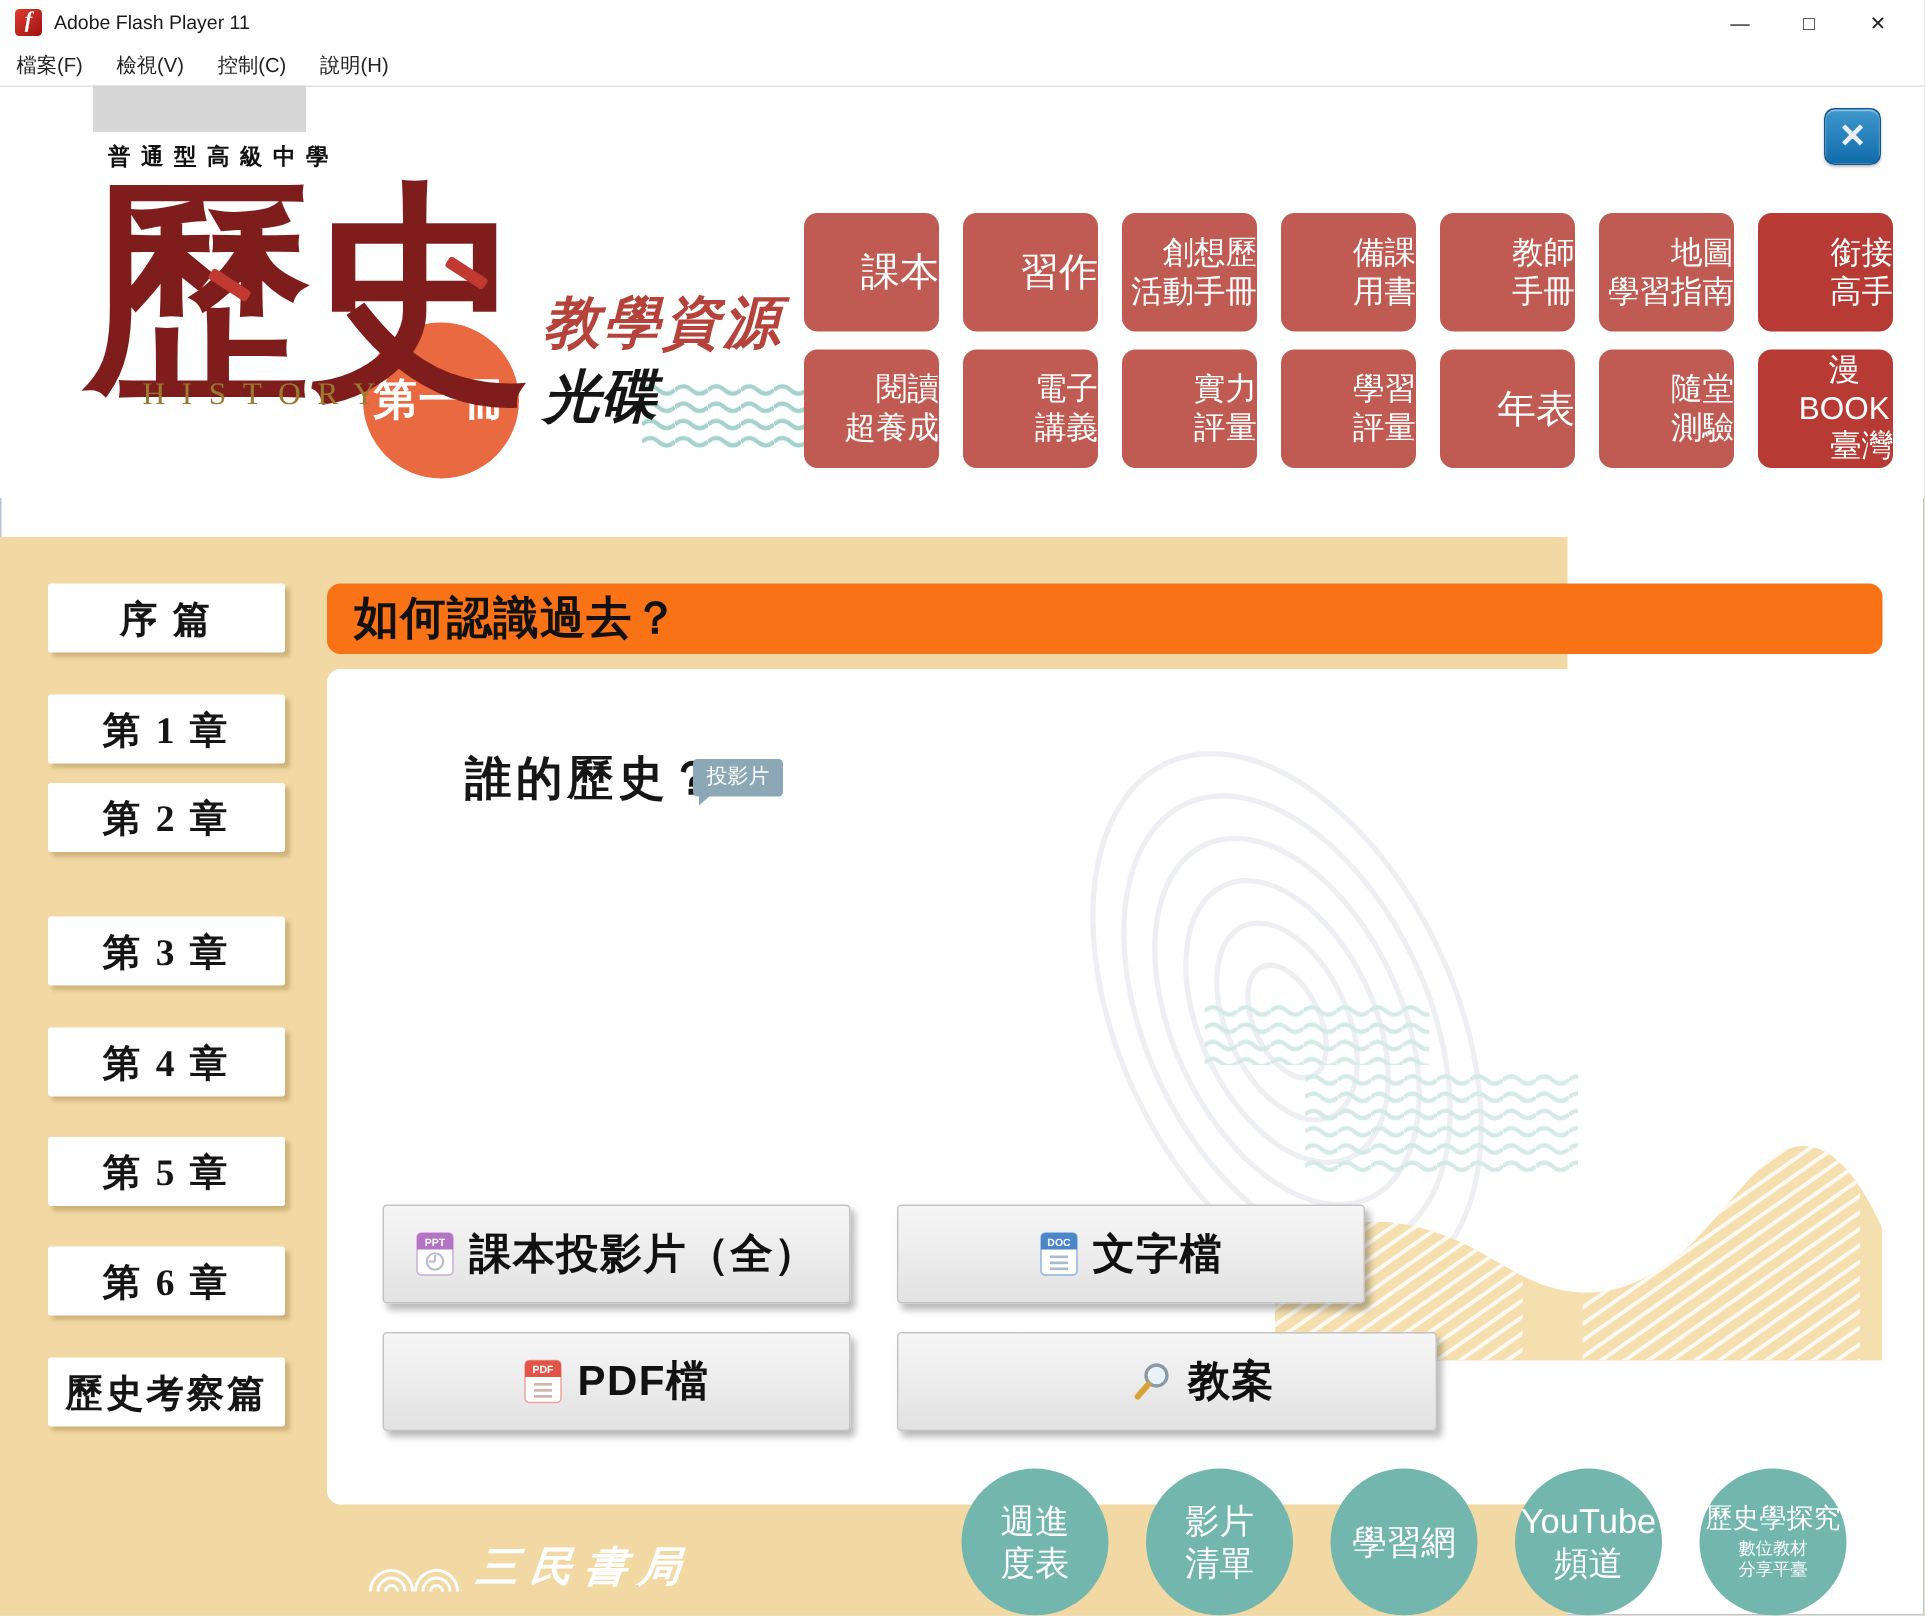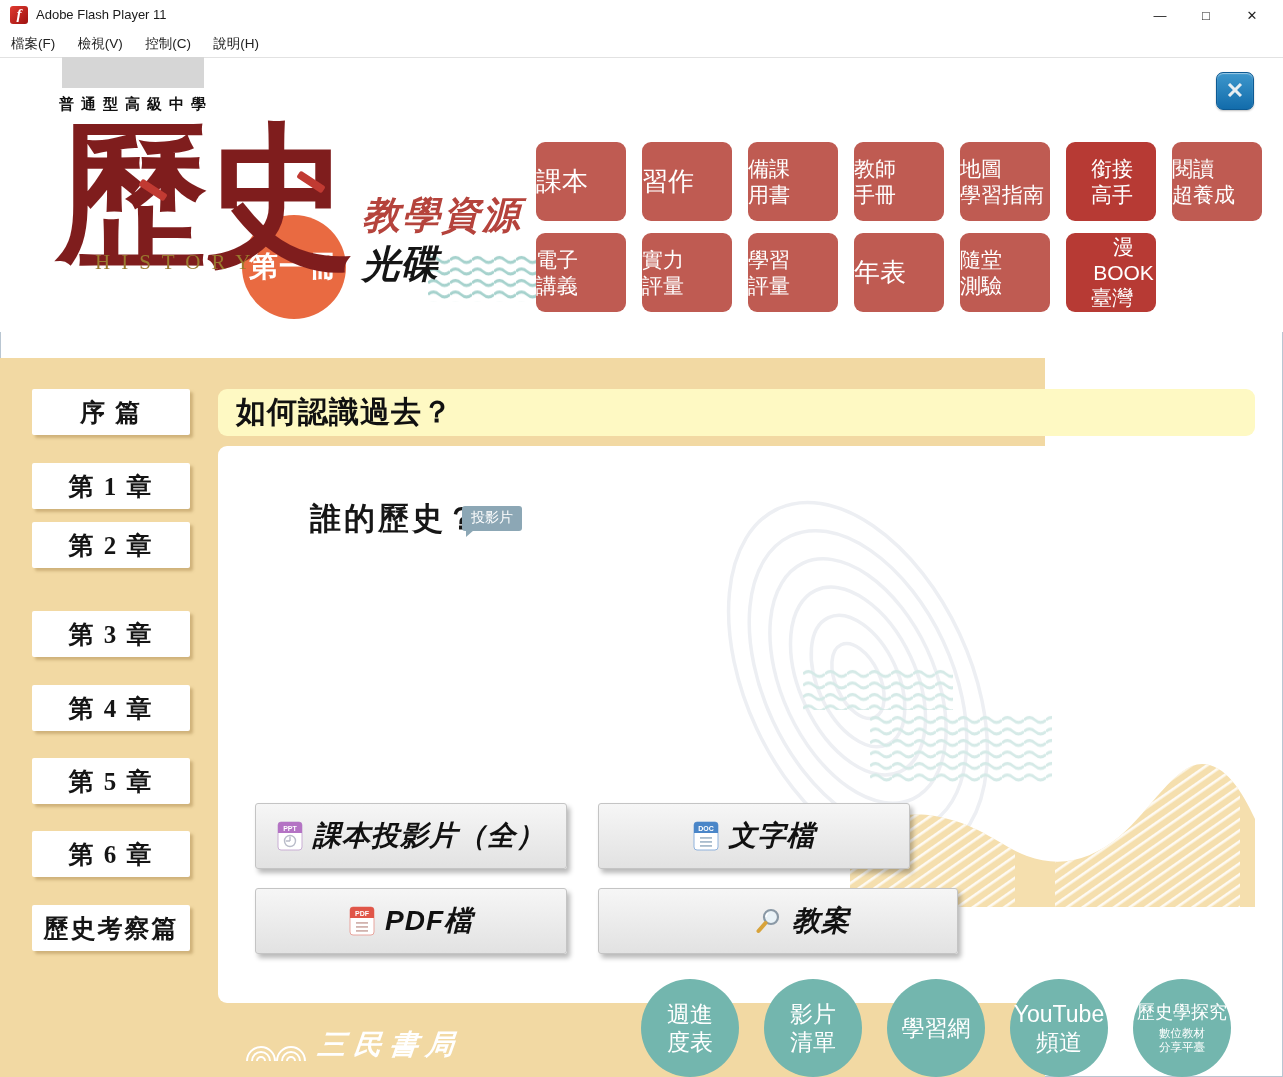--- a/index.html
+++ b/index.html
@@ -17,21 +17,21 @@
     font-size:13px;color:#222;cursor:default;}
 
   
   #menubar{position:absolute;left:0;top:30px;width:1283px;height:27px;background:#fff;border-bottom:1px solid #e2e2e2;}
   .menu-item{display:inline-block;padding:5px 9px 0 9px;font-size:13.5px;color:#222;}
   .menu-item:first-child{margin-left:2px;}
 
   
   #hero{position:absolute;left:0;top:58px;width:1283px;height:274px;background:#fff;}
   .gray-block{position:absolute;left:62px;top:-1px;width:142px;height:31px;background:#d6d6d6;}
-  .school{position:absolute;left:59px;top:37px;font-size:15px;font-weight:700;letter-spacing:7px;color:#111;}
+  .school{position:absolute;left:72px;top:37px;font-size:15px;font-weight:700;letter-spacing:7px;color:#111;}
   .subject{position:absolute;left:56px;top:58px;font-size:152px;line-height:1.05;font-weight:900;color:#7f1d1d;z-index:3;letter-spacing:-6px;}
   .accent-mark{position:absolute;width:30px;height:8px;background:#c13a32;border-radius:2px;z-index:4;}
   .accent-a{left:138px;top:128px;transform:rotate(33deg);}
   .accent-b{left:296px;top:120px;transform:rotate(33deg);}
   .history-en{position:absolute;left:95px;top:192px;font-family:"Liberation Serif",serif;font-size:21px;
     letter-spacing:11px;color:#9a7a2e;z-index:3;}
   .volume-circle{position:absolute;left:242px;top:157px;width:104px;height:104px;border-radius:50%;
     background:#e96a41;z-index:2;display:flex;align-items:center;justify-content:center;}
   .volume-circle span{color:#fff;font-size:29px;font-weight:600;letter-spacing:1px;}
   .res-label{position:absolute;left:362px;top:132px;font-size:38px;font-weight:700;font-style:italic;color:#b5433c;letter-spacing:2px;z-index:3;}
@@ -39,56 +39,56 @@
   .hero-waves{position:absolute;left:428px;top:196px;z-index:1;}
   .app-close{position:absolute;left:1216px;top:14px;width:36px;height:36px;border-radius:7px;
     background:linear-gradient(180deg,#3e97cc,#126cab);border:1px solid #0d5a93;
     box-shadow:inset 0 1px 1px rgba(255,255,255,.5),0 1px 2px rgba(0,0,0,.25);
     color:#e8eef2;font-size:22px;font-weight:900;display:flex;align-items:center;justify-content:center;cursor:pointer;}
 
   
   .res-grid{position:absolute;left:536px;top:84px;display:grid;grid-template-columns:repeat(7,90px);
     grid-auto-rows:79px;column-gap:16px;row-gap:12px;z-index:3;}
   .rbtn{background:#bf5b52;border-radius:9px;color:#fff;display:flex;flex-direction:column;
-    align-items:flex-start;justify-content:center;text-align:center;font-size:21px;font-weight:500;
+    align-items:flex-end;justify-content:center;text-align:center;font-size:21px;font-weight:500;
     line-height:1.22;cursor:pointer;}
   .rbtn.single{font-size:26px;}
   .rbtn.accent{background:#b73a34;padding-left:25px;}
   .rbtn span{display:block;}
 
   
   #tanarea{position:absolute;left:0;top:332px;width:1045px;height:745px;background:#f2d9a3;margin-top:26px;}
 
   
   .side-btn{position:absolute;left:32px;width:158px;height:46px;background:#fff;border-radius:2px;
     box-shadow:3px 3px 3px rgba(140,105,45,.35);display:flex;align-items:center;justify-content:center;
     font-family:"Liberation Serif",serif;font-size:25px;font-weight:600;color:#151515;letter-spacing:2px;cursor:pointer;}
 
   
-  .section-header{position:absolute;left:218px;top:31px;width:1037px;height:47px;background:#fef9c3;
+  .section-header{position:absolute;left:218px;top:31px;width:1037px;height:47px;background:#f97316;
     border-radius:9px;display:flex;align-items:center;padding-left:18px;box-sizing:border-box;}
   .section-header span{font-size:30px;font-weight:700;color:#111;letter-spacing:1px;}
 
   
   .panel{position:absolute;left:218px;top:88px;width:1037px;height:557px;background:#fff;border-radius:9px;overflow:hidden;}
   .item-title{position:absolute;left:92px;top:52px;font-size:31px;font-weight:600;color:#161616;letter-spacing:3px;z-index:3;}
   .badge{position:absolute;left:244px;top:60px;background:#8ca7b5;color:#fff;font-size:14px;
     padding:3px 9px 4px 9px;border-radius:3px;z-index:3;}
   .badge::after{content:"";position:absolute;left:4px;bottom:-6px;width:0;height:0;
     border-top:7px solid #8ca7b5;border-right:8px solid transparent;}
   .wm{position:absolute;z-index:1;}
   .wm-finger{left:470px;top:35px;}
   .wm-waves1{left:585px;top:222px;}
   .wm-waves2{left:652px;top:268px;}
   .wm-hills{left:632px;top:315px;}
 
   .file-btn{position:absolute;width:310px;height:64px;border:1px solid #c4c4c4;border-radius:3px;
     background:linear-gradient(180deg,#f6f6f6,#e2e2e2);box-shadow:3px 4px 5px rgba(0,0,0,.28);
     display:flex;align-items:center;justify-content:center;gap:10px;cursor:pointer;z-index:4;}
-  .file-btn span.lbl{font-size:28px;font-weight:700;color:#111;letter-spacing:1px;font-style:italic;}
+  .file-btn span.lbl{font-size:28px;font-weight:700;color:#111;letter-spacing:1px;}
   .fb1{left:37px;top:357px;}
   .fb2{left:380px;top:357px;}
   .fb3{left:37px;top:442px;}
   .fb4{left:380px;top:442px;padding-left:48px;}
 
   
   .circle{position:absolute;top:621px;width:98px;height:98px;border-radius:50%;background:#73b6ae;
     display:flex;flex-direction:column;align-items:center;justify-content:center;text-align:center;
     color:#fff;line-height:1.22;cursor:pointer;z-index:5;}
   .circle .big{font-size:23px;font-weight:500;display:block;}
@@ -148,20 +148,24 @@
     <div class="app-close">
       <span>✕</span>
     </div>
 
     <div class="res-grid">
       <div class="rbtn single">
           <span>課本</span>
         </div>
       <div class="rbtn single">
           <span>習作</span>
+        </div>
+      <div class="rbtn">
+          <span>創想歷</span>
+          <span>活動手冊</span>
         </div>
       <div class="rbtn">
           <span>備課</span>
           <span>用書</span>
         </div>
       <div class="rbtn">
           <span>教師</span>
           <span>手冊</span>
         </div>
       <div class="rbtn">

